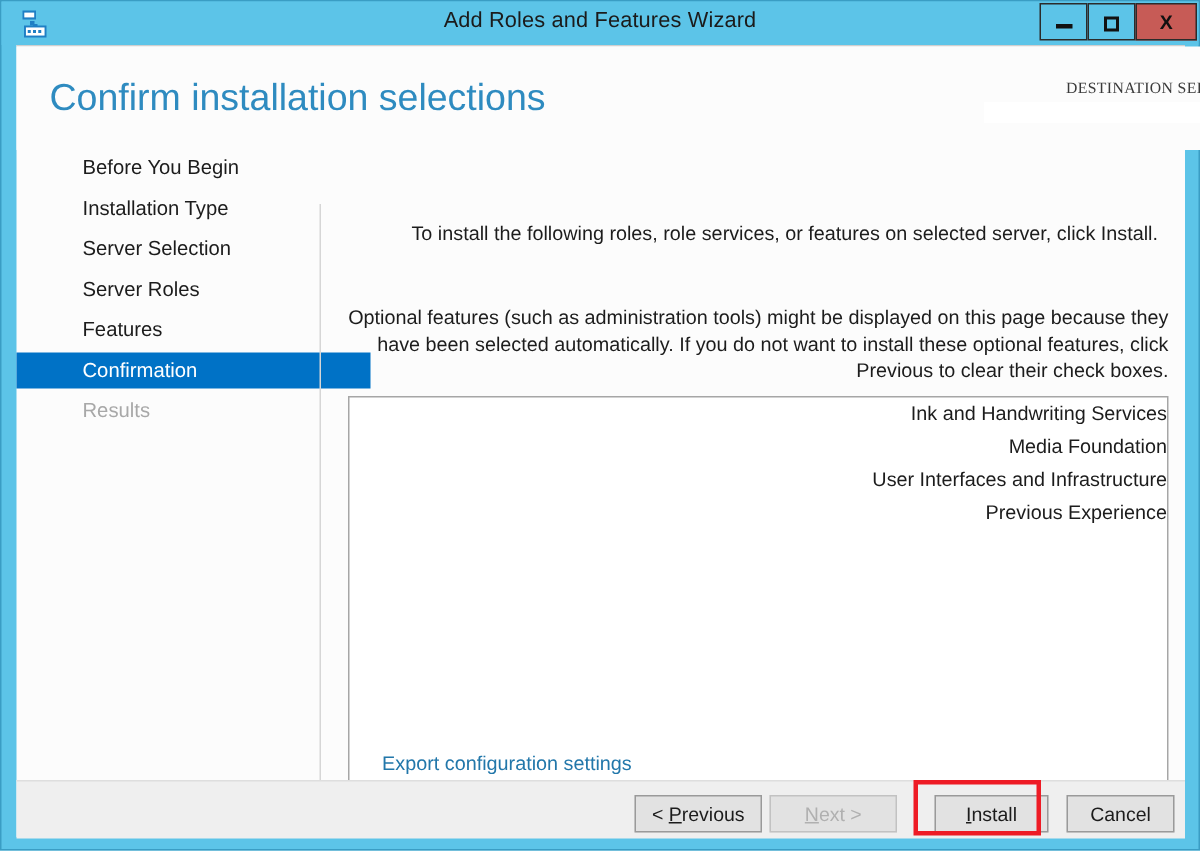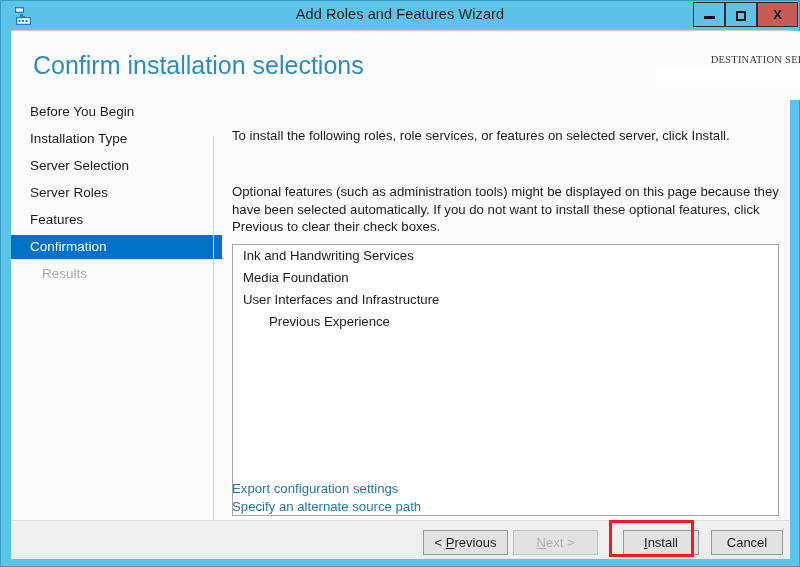--- a/index.html
+++ b/index.html
@@ -134,49 +134,50 @@
   #sidebar {
     position: absolute;
     left: 0; top: 69px;
     width: 192px;
     height: 420px;
   }
   .nav-item {
     position: relative;
     height: 24px;
     line-height: 24px;
-    padding-left: 19px;
+    padding-left: 44px;
     font-size: 13.5px;
     color: #1c1c1c;
     font-family: "Liberation Sans", sans-serif;
     white-space: nowrap;
     cursor: default;
   }
   .nav-item.spaced { margin-bottom: 3px; }
   .nav-item.active {
     background: #0072c6;
     color: #ffffff;
     width: 192px;
   }
-  .nav-item.disabled { color: #a8a8a8; margin-left: 12px; }
+  .nav-item.disabled { color: #a8a8a8; }
 
   #nav-divider {
     position: absolute;
     left: 202px; top: 105px;
     width: 1px;
     height: 394px;
     background: #d6d6d6;
   }
 
   
   #content {
     position: absolute;
-    left: 203px; top: 54px;
+    left: 203px; top: 74px;
     width: 576px;
     height: 420px;
+    text-align: right;
   }
   #intro-text {
     position: absolute;
     left: 18px; top: 42px;
     width: 540px;
     font-size: 13.2px;
     color: #1c1c1c;
     line-height: 17px;
     font-family: "Liberation Sans", sans-serif;
   }

